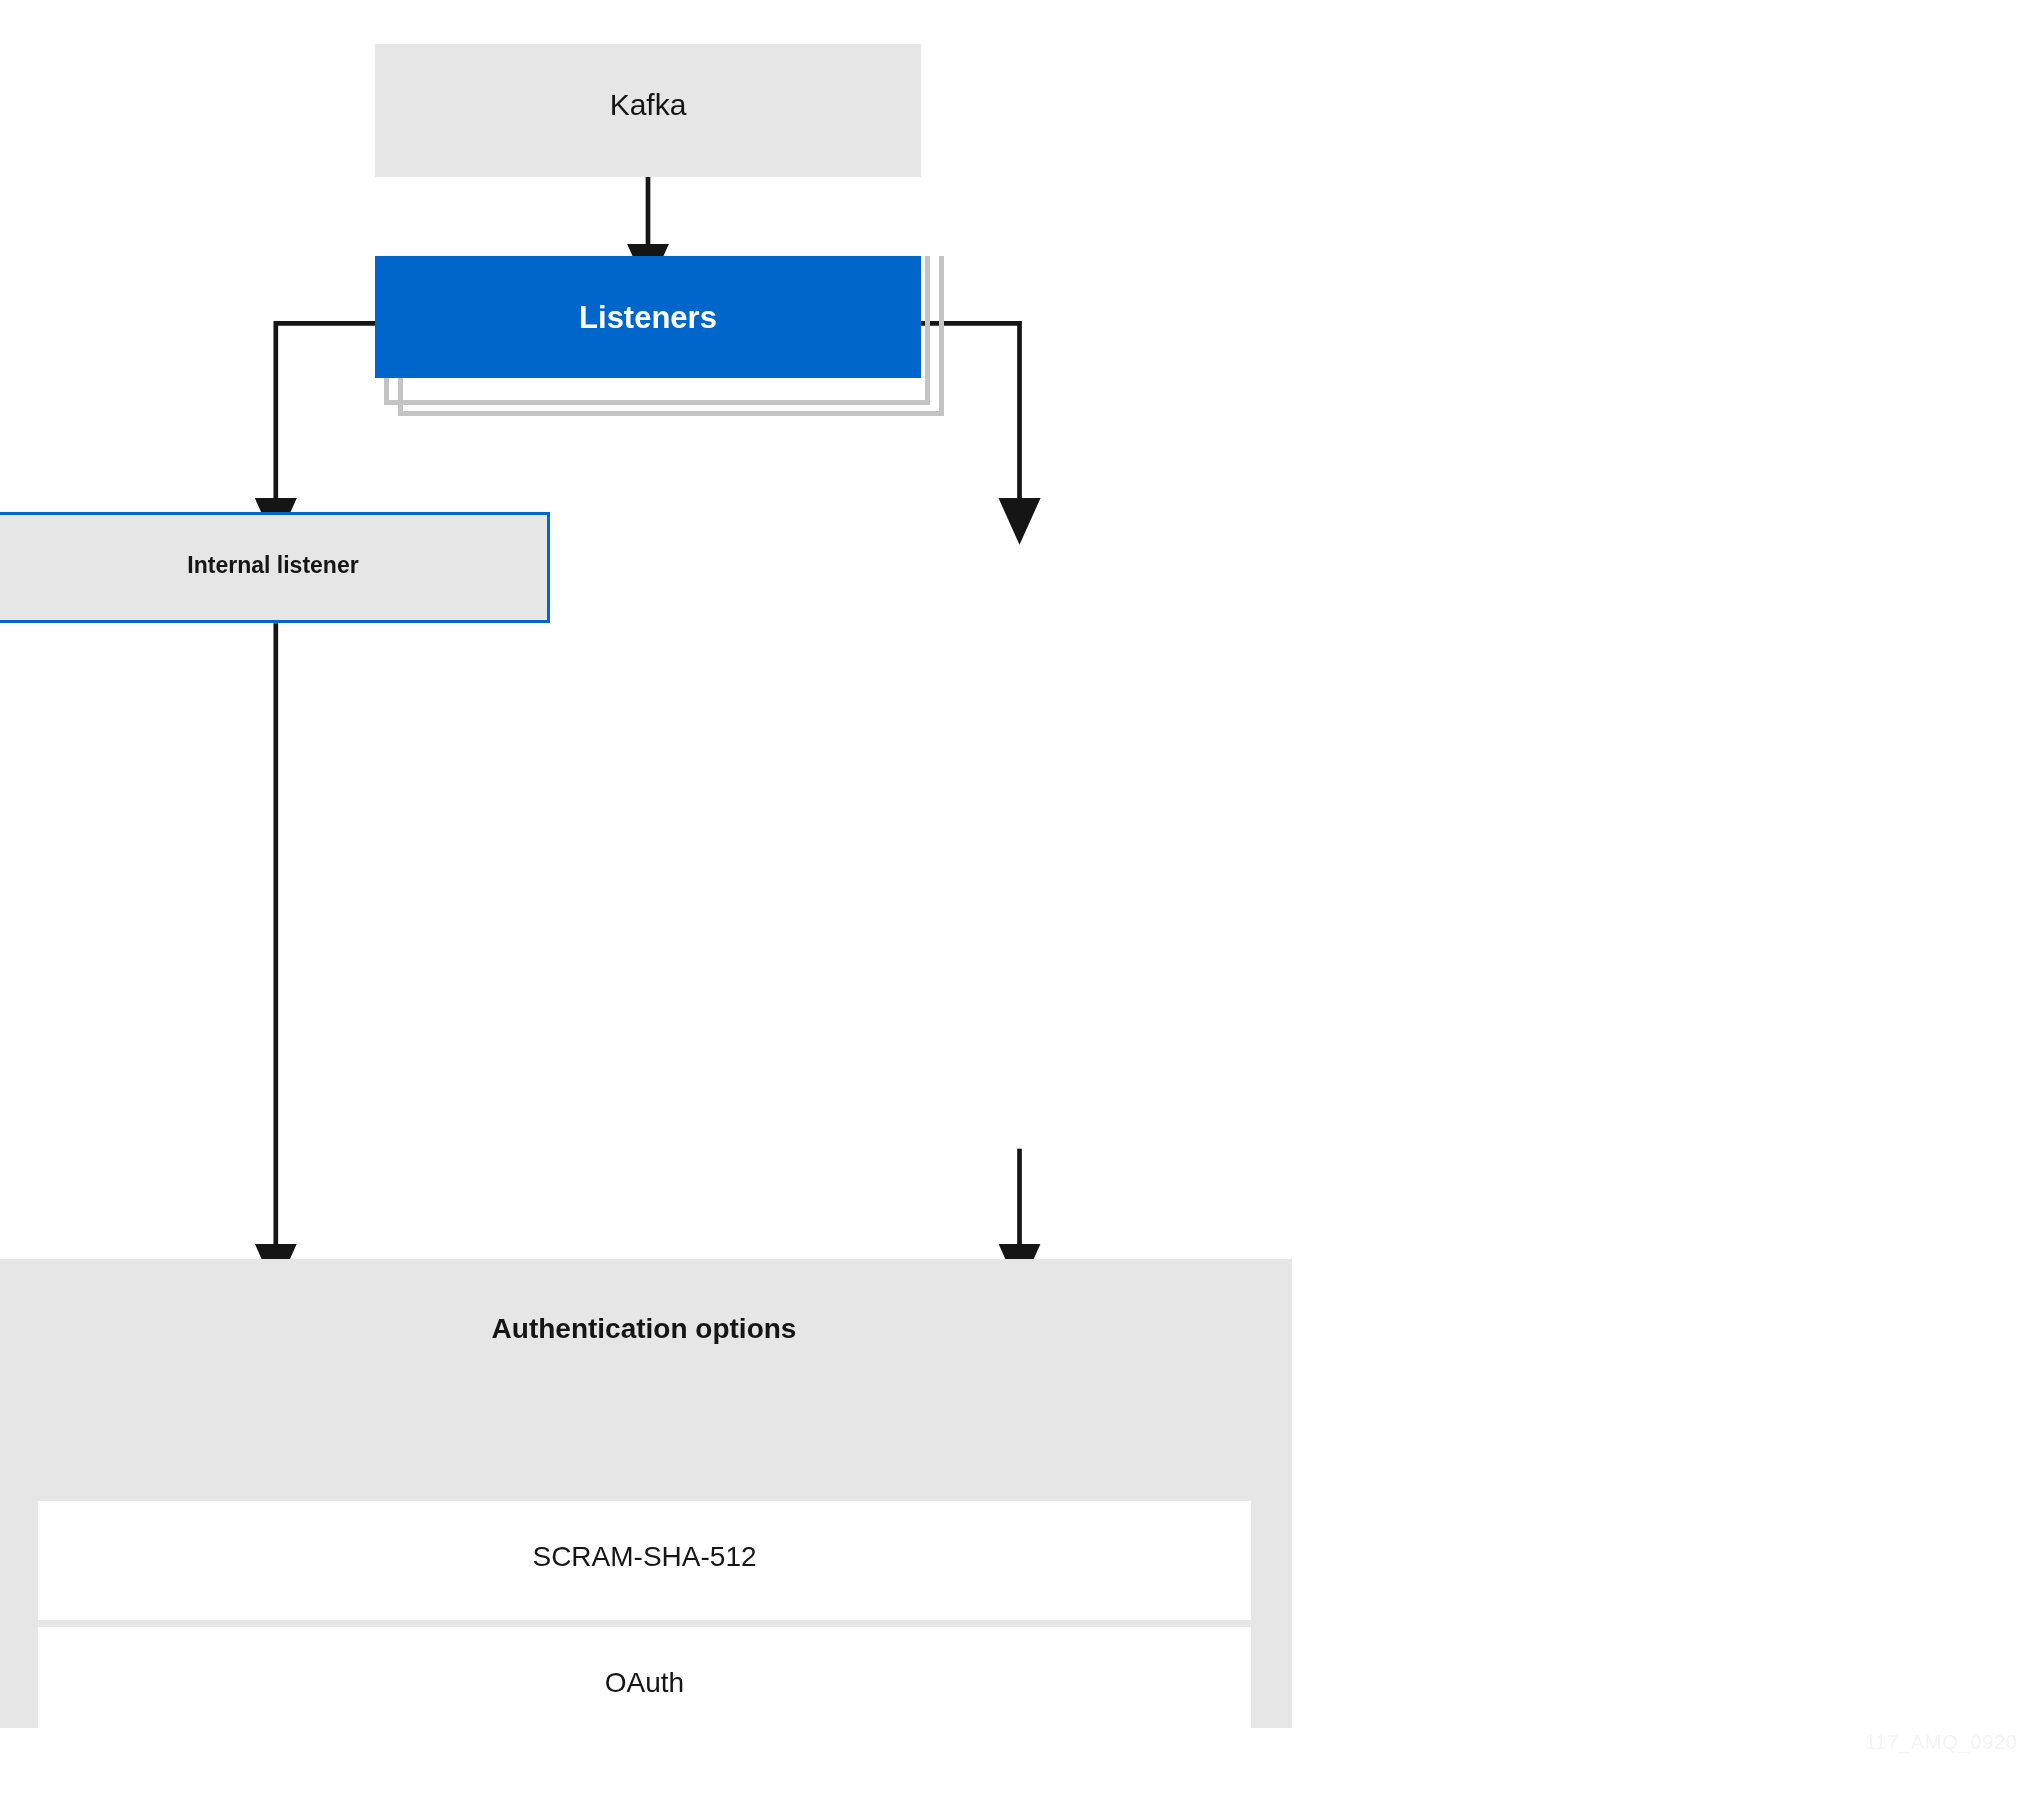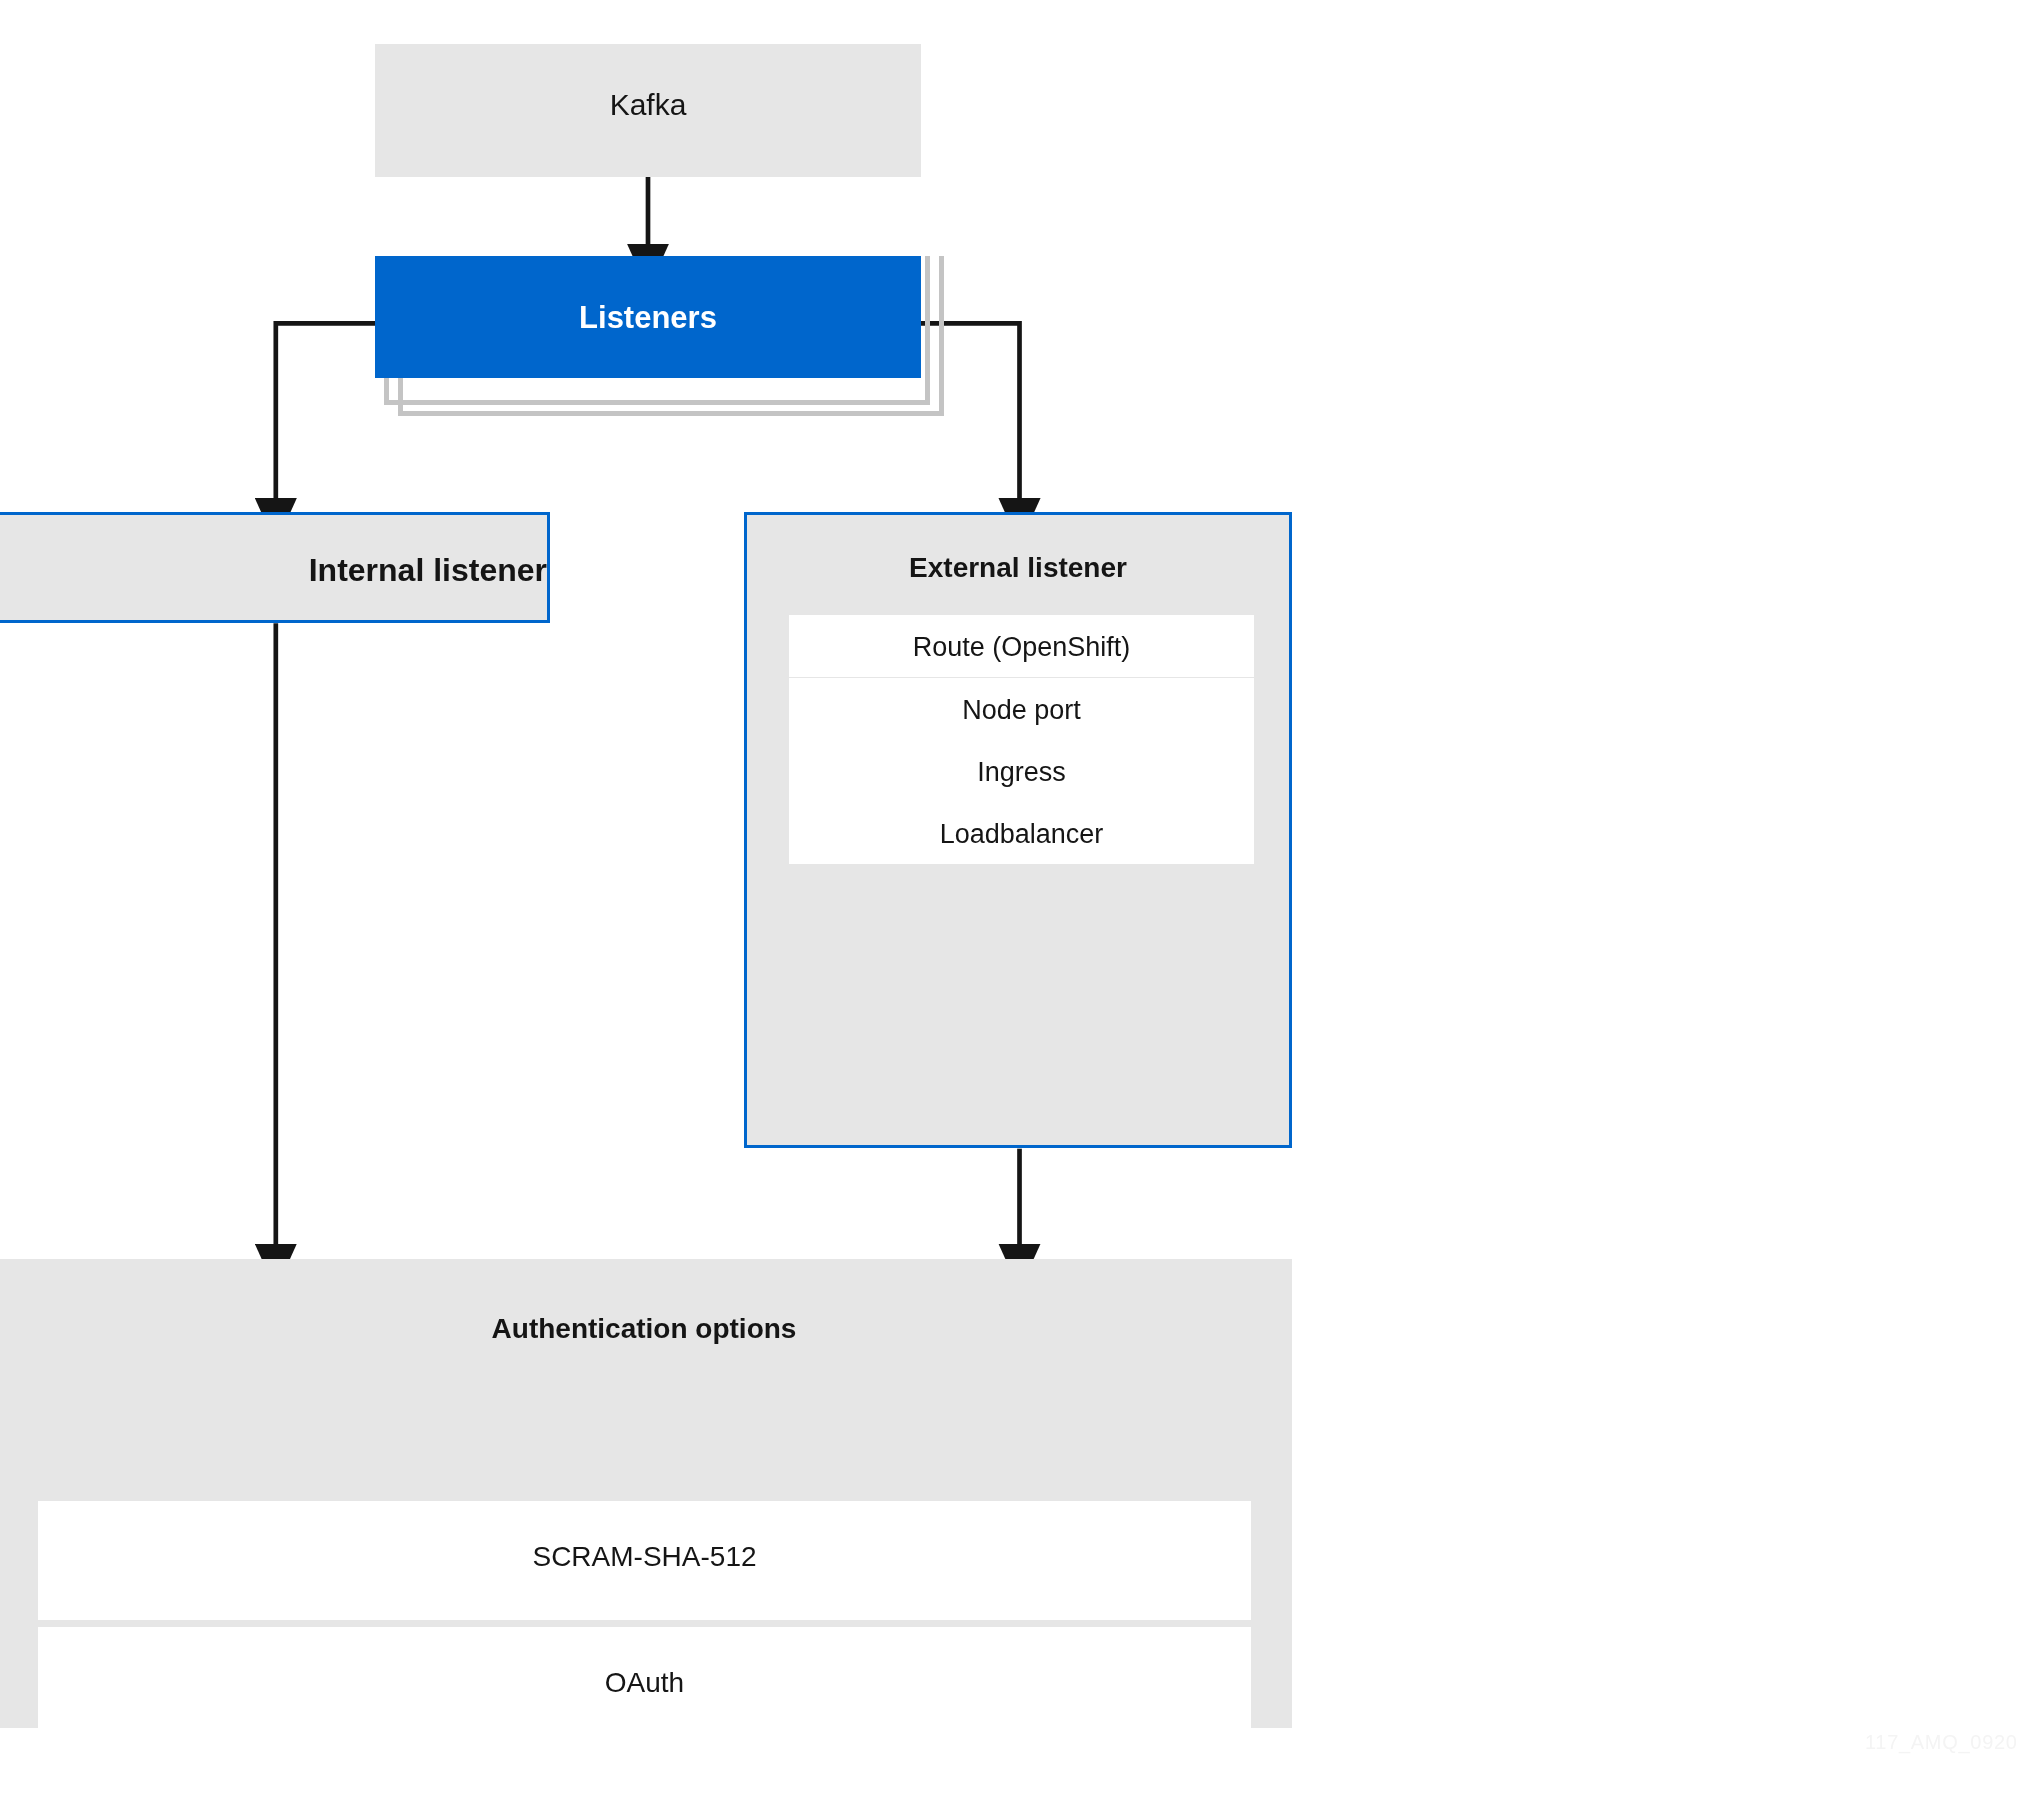--- a/index.html
+++ b/index.html
@@ -28,21 +28,21 @@
   .stack-out{position:absolute;box-sizing:border-box;border:5.4px solid #c4c4c4;border-top:none;}
   #stack1{left:384px;top:256px;width:546px;height:149px;}
   #stack2{left:398px;top:256px;width:546px;height:160px;}
 
   
   #listeners{left:375px;top:256px;width:546px;height:122px;}
   #listeners .lbl{top:44px;font-size:31px;color:#ffffff;}
 
   
   #internal{left:-4px;top:512px;width:554px;height:111px;}
-  #internal .lbl{top:37px;font-size:32px;text-align:right;}
+  #internal .lbl{top:37px;font-size:23px;}
 
   
   #external{left:744px;top:512px;width:548px;height:636px;}
   #external .hdr{position:absolute;left:0;right:0;top:37px;text-align:center;font-size:28px;font-weight:700;color:#151515;}
   .ext-item{position:absolute;left:42px;width:465px;height:62px;background:#ffffff;}
   .ext-item span{position:absolute;left:0;right:0;top:17.4px;text-align:center;font-size:27px;color:#151515;font-weight:400;white-space:nowrap;}
 
   
   #auth{left:-4px;top:1259px;width:1296px;height:469px;}
   #auth .hdr{position:absolute;left:0;right:0;top:54px;text-align:center;font-size:28px;font-weight:700;color:#151515;}
@@ -96,36 +96,20 @@
   <div class="stack-out" id="stack1"></div>
 
   <div class="box blue-fill" id="listeners">
     <div class="lbl lbl-bold">Listeners</div>
   </div>
 
   <div class="box gray-fill blue-border" id="internal">
     <div class="lbl lbl-bold">Internal listener</div>
   </div>
 
-  <div class="box gray-fill blue-border" id="external">
-    <div class="hdr">External listener</div>
-
-    <div class="ext-item" style="top:100px">
-      <span>Route (OpenShift)</span>
-    </div>
-    <div class="ext-item" style="top:163px">
-      <span>Node port</span>
-    </div>
-    <div class="ext-item" style="top:225px">
-      <span>Ingress</span>
-    </div>
-    <div class="ext-item" style="top:287px">
-      <span>Loadbalancer</span>
-    </div>
-  </div>
 
   <div class="box gray-fill" id="auth">
     <div class="hdr">Authentication options</div>
 
     <div class="auth-item" style="top:242px">
       <span>SCRAM-SHA-512</span>
     </div>
     <div class="auth-item" style="top:368px">
       <span>OAuth</span>
     </div>

